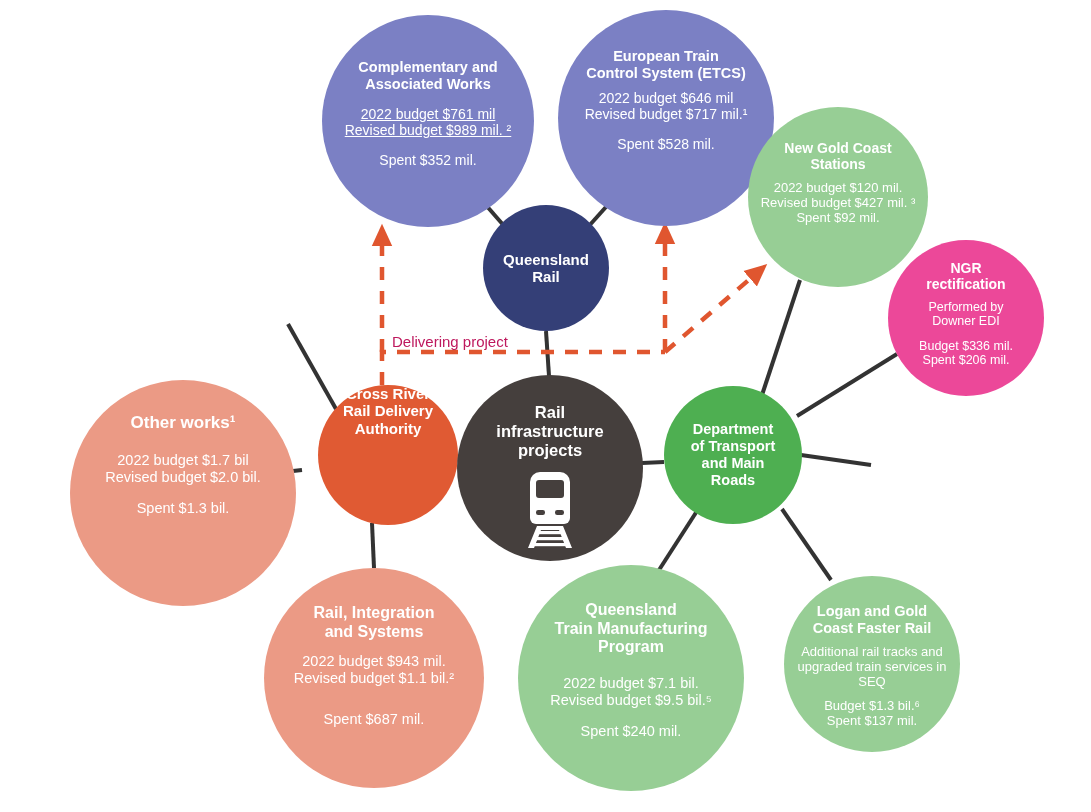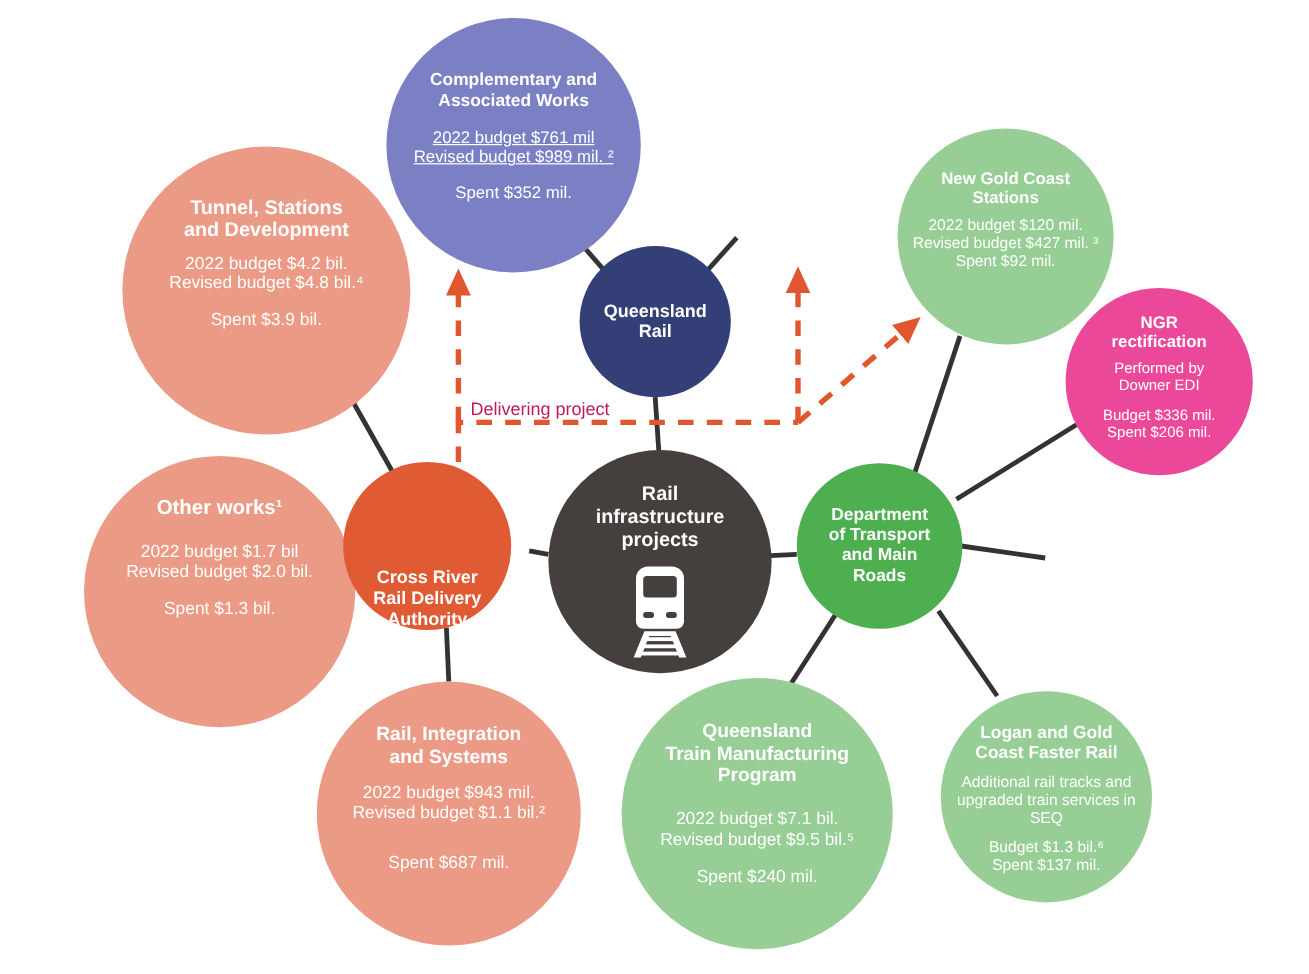--- a/index.html
+++ b/index.html
@@ -120,27 +120,27 @@
 
   <div id="delivering-label" style="left:392px; top:333px;">Delivering project</div>
 
   <div class="node" style="left:322px; top:15px; width:212px; height:212px; background:#7b80c4; padding-top:44px; font-size:14px;">
     <div class="n-title" style="font-size:14.5px;">Complementary and
 Associated Works</div>
     <div class="n-body gap" style="font-size:14px;text-decoration:underline;"><span>2022 budget $761 mil</span><br><span>Revised budget $989 mil. ²</span></div>
     <div class="n-body gap" style="font-size:14px;">Spent $352 mil.</div>
   </div>
 
-
-  <div class="node" style="left:102px; top:122px; width:240px; height:240px; background:#eb9a85; padding-top:42px; font-size:14px;">
-    <div class="n-title" style="font-size:16.5px;">Tunnel, Stations
-and Development</div>
-    <div class="n-body" style="font-size:14.5px; margin-top:0.65em;"><span>2022 budget $4.2 bil.</span><br><span>Revised budget $4.8 bil.⁴</span></div>
-    <div class="n-body gap" style="font-size:14.5px;">Spent $3.9 bil.</div>
-  </div>
+  <div class="node" style="left:558px; top:10px; width:216px; height:216px; background:#7b80c4; padding-top:38px; font-size:14px;">
+    <div class="n-title" style="font-size:14.5px;">European Train
+Control System (ETCS)</div>
+    <div class="n-body" style="font-size:14px; margin-top:0.6em;"><span>2022 budget $646 mil</span><br><span>Revised budget $717 mil.¹</span></div>
+    <div class="n-body gap" style="font-size:14px;">Spent $528 mil.</div>
+  </div>
+
 
   <div class="node" style="left:748px; top:107px; width:180px; height:180px; background:#97ce95; padding-top:33px; font-size:13px;align-items:center;">
     <div class="n-title" style="font-size:14px;">New Gold Coast
 Stations</div>
     <div class="n-body" style="font-size:13px; margin-top:0.6em;"><span>2022 budget $120 mil.</span><br><span>Revised budget $427 mil. ³</span><br><span>Spent $92 mil.</span></div>
   </div>
 
   <div class="node" style="left:888px; top:240px; width:156px; height:156px; background:#ec4899; padding-top:20px; font-size:12.5px;">
     <div class="n-title" style="font-size:14px;">NGR
 rectification</div>
@@ -180,21 +180,21 @@
 SEQ</div>
     <div class="n-body" style="font-size:13px; margin-top:0.7em;">Budget $1.3 bil.⁶
 Spent $137 mil.</div>
   </div>
 
   <div class="node hub" style="left:483px; top:205px; width:126px; height:126px; background:#343f77; justify-content:center; padding-top:0;">
     <div class="n-title" style="font-size:15px;">Queensland
 Rail</div>
   </div>
 
-  <div class="node hub" style="left:286px; top:385px; width:140px; height:140px; background:#e05a33; justify-content:flex-end; padding-top:0;">
+  <div class="node hub" style="left:318px; top:385px; width:140px; height:140px; background:#e05a33; justify-content:flex-start; padding-top:0;">
     <div class="n-title" style="font-size:15px;">Cross River
 Rail Delivery
 Authority</div>
   </div>
 
   <div class="node hub" style="left:664px; top:386px; width:138px; height:138px; background:#4eaf51; justify-content:center; padding-top:0;">
     <div class="n-title" style="font-size:14.5px;">Department
 of Transport
 and Main
 Roads</div>

